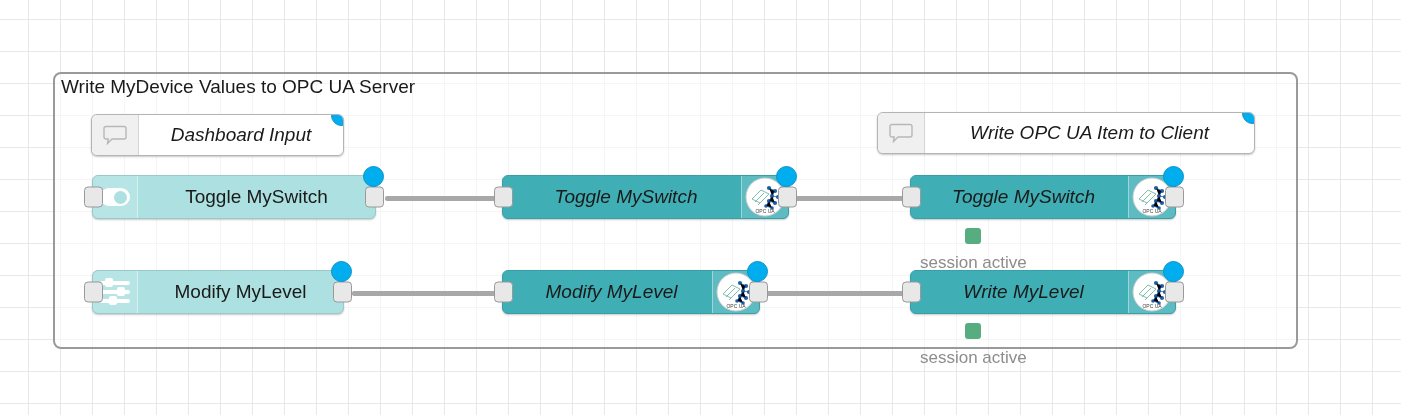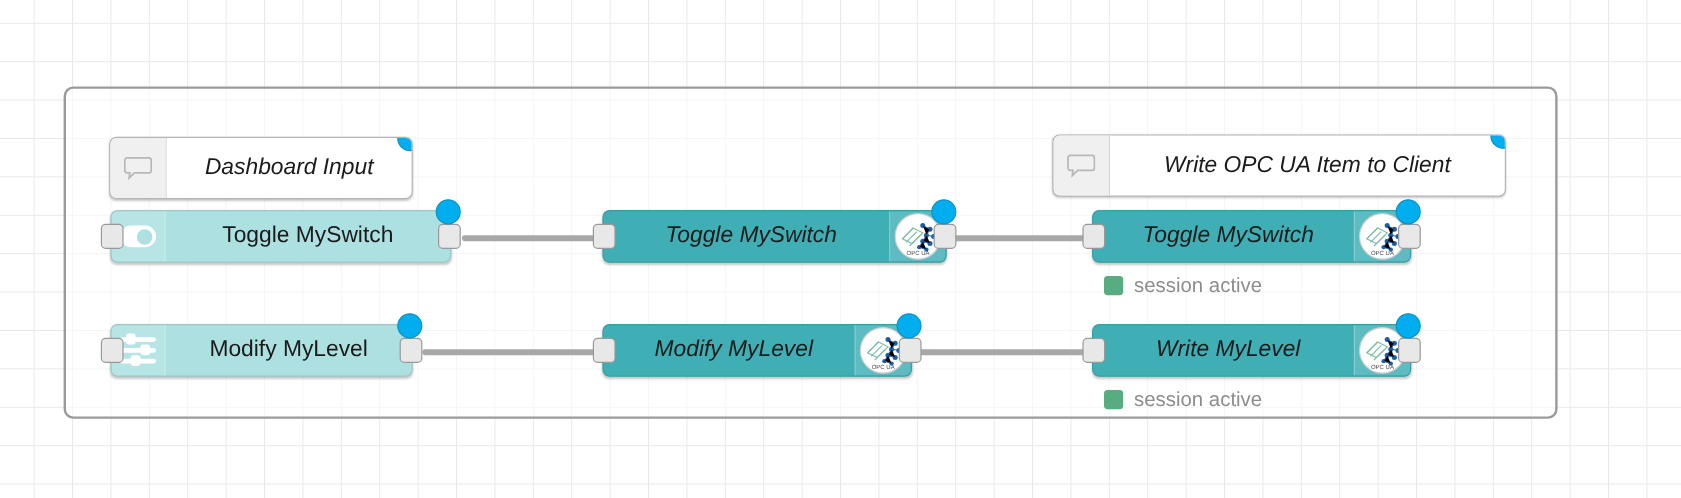--- a/index.html
+++ b/index.html
@@ -52,21 +52,21 @@
     border-radius: 6px;
     display: flex;
     align-items: center;
     box-shadow: 0 1px 2px rgba(0,0,0,0.22);
   }
 
   
   .node.comment {
     background: #ffffff;
     border: 1px solid #b4b4b4;
-    height: 52px;
+    height: 42px;
     overflow: hidden;
   }
   .comment .icon-box {
     width: 46px;
     height: 100%;
     background: #f0f0f0;
     border-right: 1px solid #d4d4d4;
     display: flex;
     align-items: center;
     justify-content: center;
@@ -174,20 +174,21 @@
     border-radius: 2px;
     z-index: 1;
   }
 
   
   .status {
     position: absolute;
     display: flex;
     align-items: center;
     gap: 9px;
+    flex-direction: column;
   }
   .status .dot {
     width: 16px;
     height: 16px;
     border-radius: 3px;
     background: #57ad7f;
     flex: 0 0 16px;
   }
   .status .txt {
     font-size: 17px;
@@ -228,20 +229,21 @@
   .sl-knob.k1 { top: -1px;  left: 5px; }
   .sl-knob.k2 { top: 8px;   left: 17px; }
   .sl-knob.k3 { top: 17px;  left: 9px; }
 </style>
 </head>
 <body>
 
 <div id="canvas">
 
   <div class="group-box"></div>
+  <div class="group-label">Write MyDevice Values to OPC UA Server</div>
 
   <div class="wire" style="left:385px; top:196px; width:118px;"></div>
   <div class="wire" style="left:786px; top:196px; width:124px;"></div>
   <div class="wire" style="left:352px; top:291px; width:150px;"></div>
   <div class="wire" style="left:757px; top:291px; width:153px;"></div>
 
   <div class="node comment" style="left:91px; top:114px; width:253px;">
     <div class="icon-box">
       <svg width="24" height="20" viewBox="0 0 24 20" aria-hidden="true">
         <path d="M3 1.5 H21 A2 2 0 0 1 23 3.5 V12 A2 2 0 0 1 21 14 H9 L4.5 18.5 L5.2 14 H3 A2 2 0 0 1 1 12 V3.5 A2 2 0 0 1 3 1.5 Z" fill="none" stroke="#b7b7b7" stroke-width="1.4"></path>

